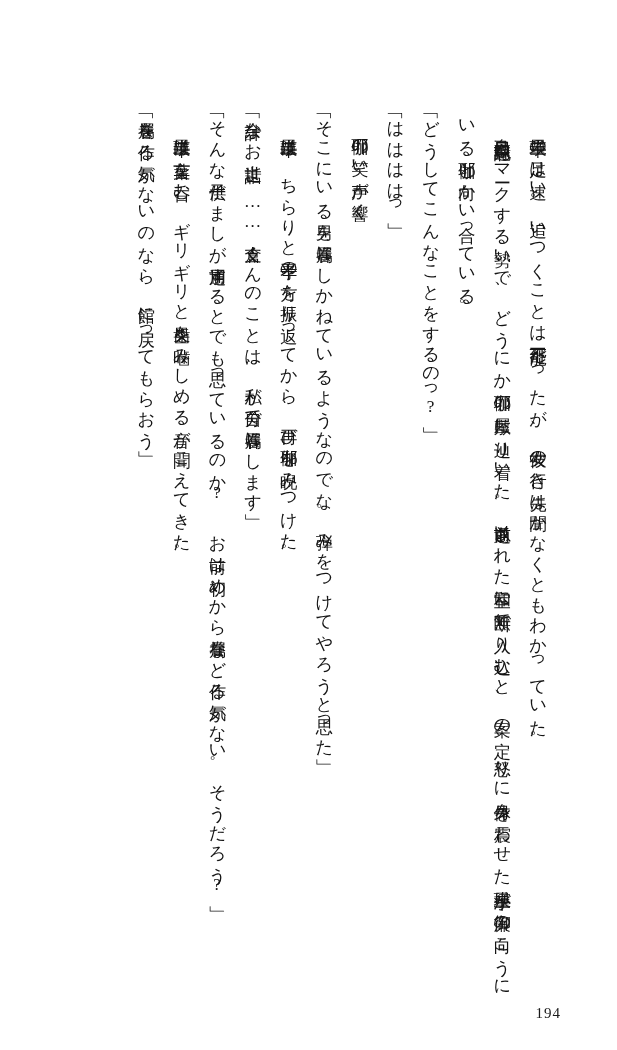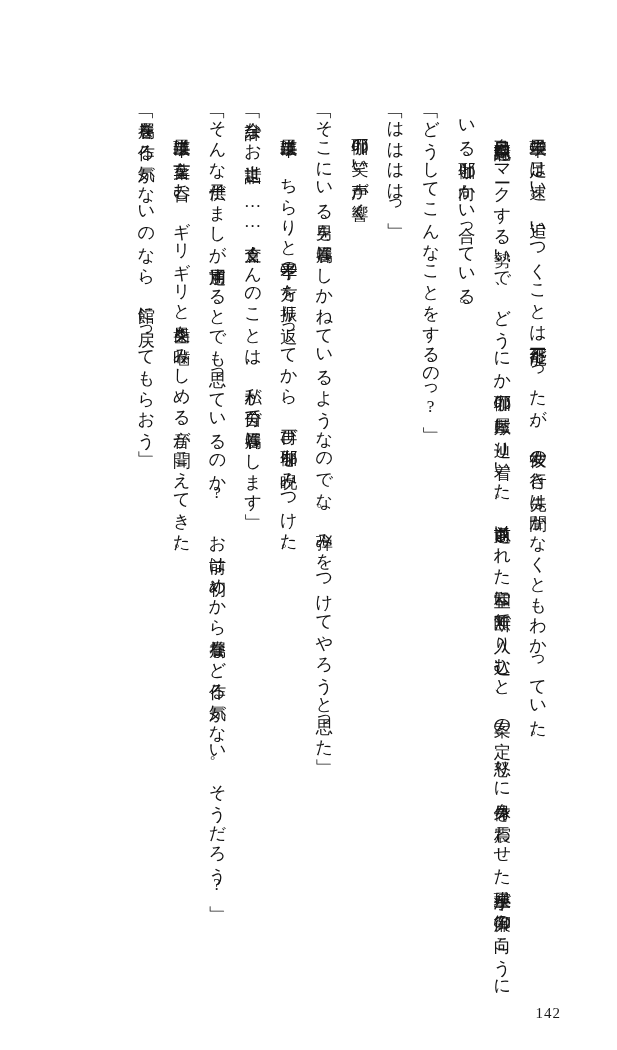--- a/index.html
+++ b/index.html
@@ -75,15 +75,15 @@
     <p>「ははははっ」</p>
     <p class="indent">伽耶の笑い声が響く。</p>
     <p>「そこにいる男を眷属にしかねているようなのでな。弾みをつけてやろうと思った」</p>
     <p class="indent">瑛里華は、ちらりと孝平の方を振り返ってから、再び伽耶を睨みつけた。</p>
     <p>「余計なお世話よ。……支倉くんのことは、私が自分で眷属にします」</p>
     <p>「そんな子供だましが通用するとでも思っているのか? お前は初めから眷属など作る気がない。そうだろう?」</p>
     <p class="indent">瑛里華は言葉を呑む。ギリギリと奥歯を噛みしめる音が聞こえてきた。</p>
     <p>「眷属を作る気がないのなら、館に戻ってもらおう」</p>
   </div>
 
-  <div class="pagenum">142</div>
+  <div class="pagenum">194</div>
 
 </div>
 
 </body></html>

